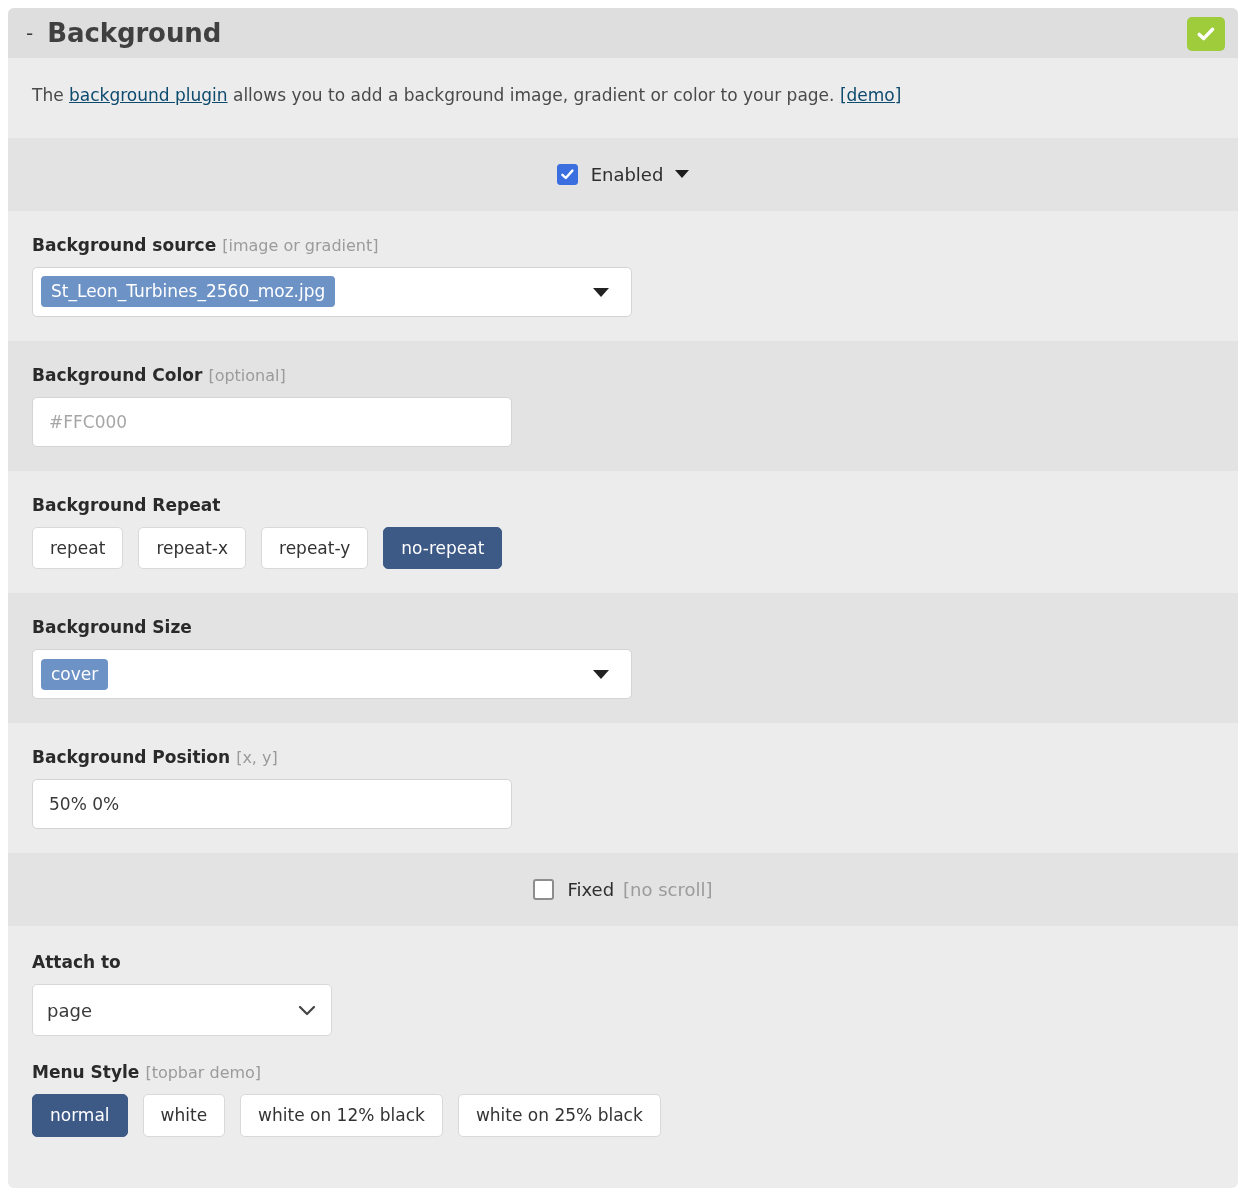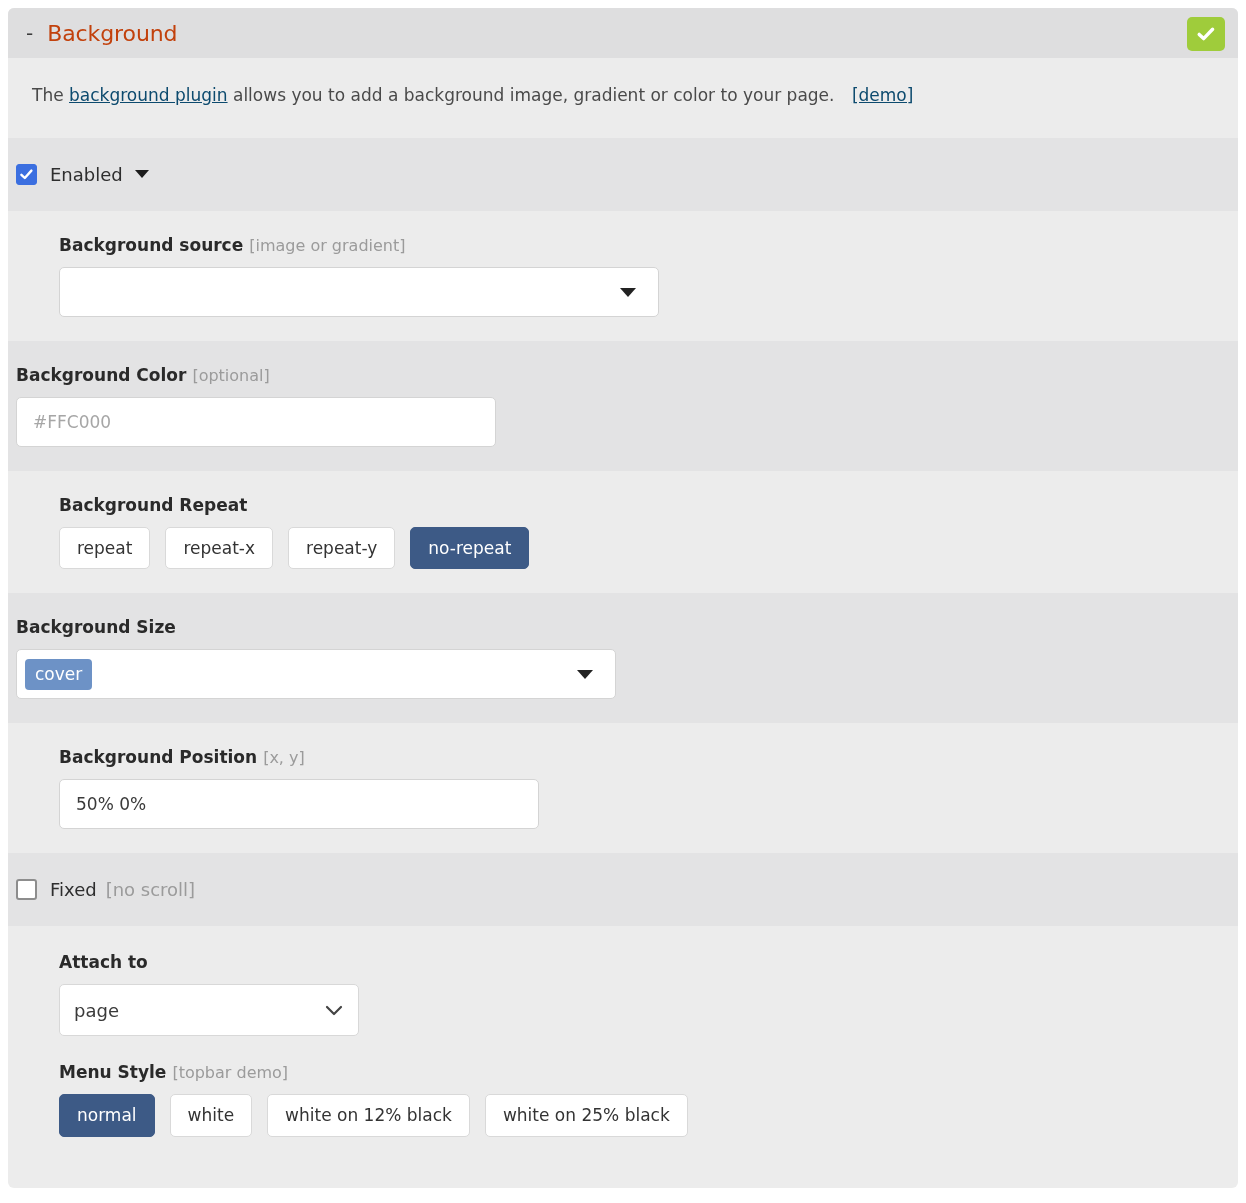--- a/index.html
+++ b/index.html
@@ -37,60 +37,59 @@
   .collapse-toggle {
     font-size: 20px;
     color: #3c3c3c;
     font-weight: 400;
     line-height: 1;
     padding-right: 14px;
     cursor: pointer;
     user-select: none;
   }
   .panel-title {
-    font-size: 22px;
-    font-weight: normal;
-    color: #c2410c;
+    font-size: 26px;
+    font-weight: bold;
+    color: #404040;
     letter-spacing: -0.1px;
   }
   .status-badge {
     position: absolute;
     right: 13px;
     top: 9px;
     width: 38px;
     height: 34px;
     background: #9fcc3b;
     border-radius: 5px;
     display: flex;
     align-items: center;
     justify-content: center;
     cursor: pointer;
   }
   .status-badge svg { display: block; }
 
   
-  .row { padding: 0 8px; }
-  .row-light { background: #ececec; margin-left: 43px; }
+  .row { padding: 0 24px; justify-content: center; }
+  .row-light { background: #ececec; }
   .row-dark  { background: #e3e3e4; }
 
   .desc-row {
     background: #ececec;
     padding: 26px 24px 30px 24px;
     font-size: 17px;
     color: #4a4a4a;
     line-height: 1.4;
   }
   .desc-row a {
     color: #0c4a6e;
     text-decoration: underline;
   }
   .demo-link {
     color: #5a7fc0;
     text-decoration: none;
-    margin-left: 12px;
   }
 
   
   .check-row {
     display: flex;
     align-items: center;
     padding-top: 26px;
     padding-bottom: 26px;
   }
   .cb {
@@ -262,20 +261,21 @@
     </span>
     <span class="cb-label">Enabled</span>
     <span class="caret-down"></span>
   </div>
 
   <div class="row row-light field-block">
     <div class="field-label">
       <span>Background source</span><span class="field-hint">[image or gradient]</span>
     </div>
     <div class="token-select">
+      <span class="token">St_Leon_Turbines_2560_moz.jpg</span>
       <span class="token-arrow"></span>
     </div>
   </div>
 
   <div class="row row-dark field-block">
     <div class="field-label">
       <span>Background Color</span><span class="field-hint">[optional]</span>
     </div>
     <input class="text-input" type="text" placeholder="#FFC000" style="">
   </div>

